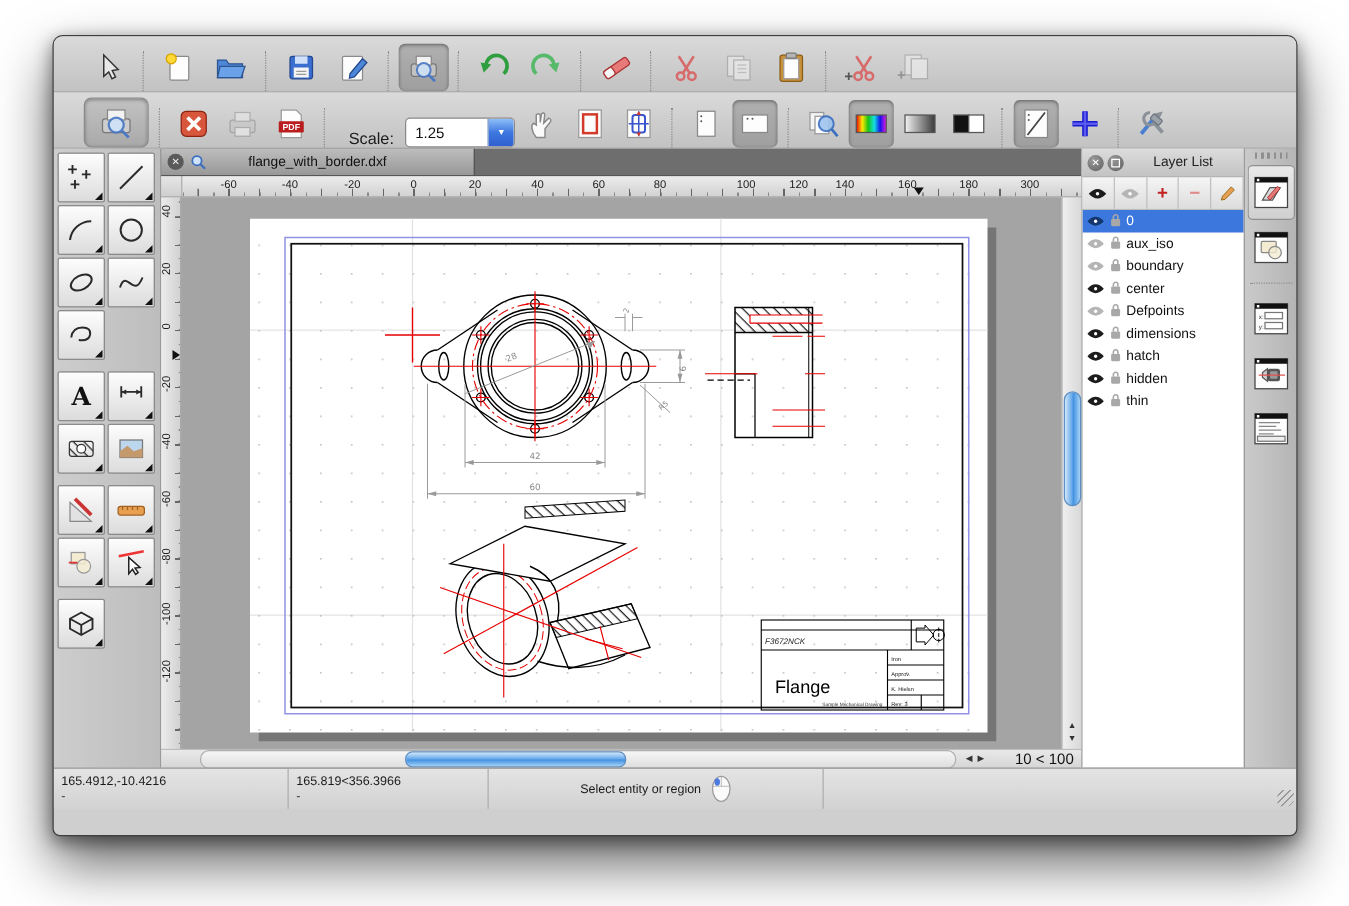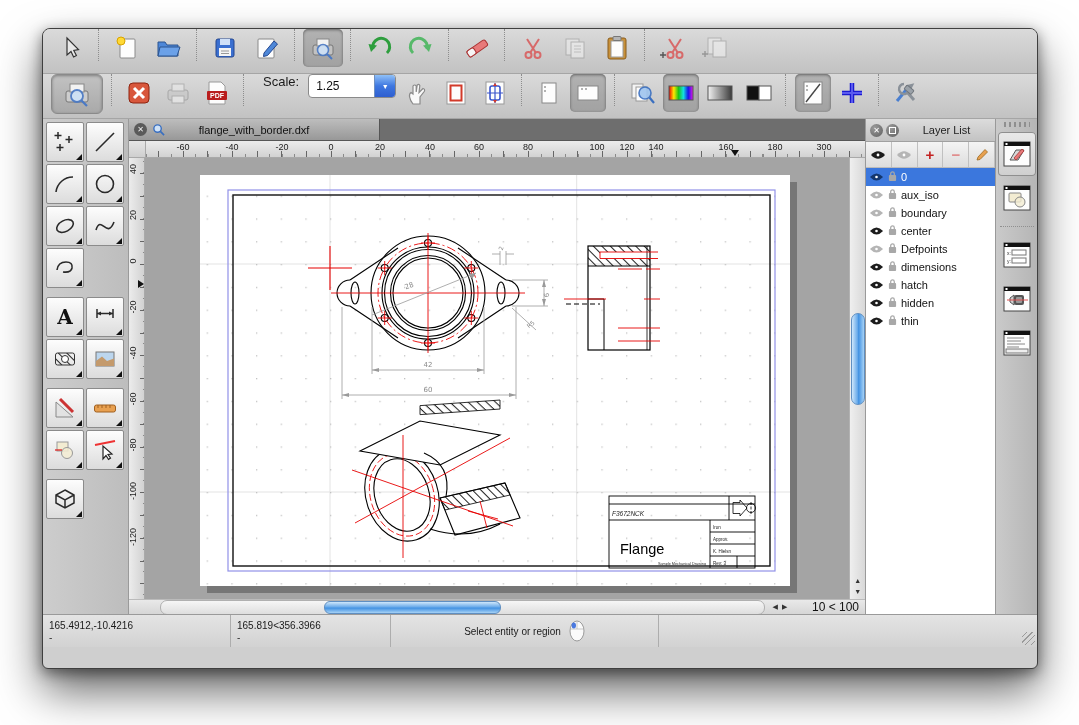--- a/index.html
+++ b/index.html
@@ -11,21 +11,21 @@
   .titlebar{height:24px;background:linear-gradient(#ececec,#cdcdcd);border-bottom:1px solid #9a9a9a;
     position:relative;display:flex;align-items:center;justify-content:center;}
   .lights{position:absolute;left:10px;top:5px;display:flex;gap:8px;}
   .light{width:13px;height:13px;border-radius:50%;border:1px solid rgba(0,0,0,.35);box-sizing:border-box;
     box-shadow:inset 0 2px 3px rgba(255,255,255,.7), inset 0 -2px 3px rgba(0,0,0,.25);}
   .light.red{background:radial-gradient(circle at 35% 30%,#ffb3a6,#ee6a55 60%,#c43a23);}
   .light.yellow{background:radial-gradient(circle at 35% 30%,#ffe9a8,#f5bf4f 60%,#d19a1e);}
   .light.green{background:radial-gradient(circle at 35% 30%,#c8f2b0,#7ccf59 60%,#4f9c27);}
   .wtitle{font-size:13px;color:#222;display:flex;align-items:center;gap:5px;text-shadow:0 1px 0 rgba(255,255,255,.7);}
   
-  .tb{display:flex;align-items:flex-start;background:linear-gradient(#dadada,#c2c2c2);border-bottom:1px solid #a5a5a5;padding:0 8px;}
+  .tb{display:flex;align-items:flex-end;background:linear-gradient(#dadada,#c2c2c2);border-bottom:1px solid #a5a5a5;padding:0 24px;}
   .tb1{height:44px;gap:2px;}
   .tb2{height:44px;gap:3px;}
   .tbtn{width:40px;height:38px;display:flex;align-items:center;justify-content:center;border-radius:5px;position:relative;}
   .tbtn.small{width:36px;}
   .tbtn.pressed{background:rgba(0,0,0,.18);box-shadow:inset 0 1px 3px rgba(0,0,0,.45);}
   .tbtn.disabled{opacity:.45;}
   .sep{width:1px;height:32px;border-left:1px dotted #8d8d8d;margin:0 5px;}
   .bigbtn{width:50px;height:38px;border:1px solid #8a8a8a;border-radius:6px;display:flex;align-items:center;justify-content:center;
     background:linear-gradient(#c2c2c2,#a9a9a9);box-shadow:inset 0 1px 3px rgba(0,0,0,.35);}
   .scalelbl{font-size:13px;color:#1a1a1a;margin:0 6px 0 10px;}
@@ -515,22 +515,22 @@
         <div class="hruler">
           <span class="htick" style="left:22px">-60</span>
           <span class="htick" style="left:71px">-40</span>
           <span class="htick" style="left:121px">-20</span>
           <span class="htick" style="left:170px">0</span>
           <span class="htick" style="left:219px">20</span>
           <span class="htick" style="left:269px">40</span>
           <span class="htick" style="left:318px">60</span>
           <span class="htick" style="left:367px">80</span>
           <span class="htick" style="left:436px">100</span>
-          <span class="htick" style="left:466px">120</span>
-          <span class="htick" style="left:495px">140</span>
+          <span class="htick" style="left:478px">120</span>
+          <span class="htick" style="left:515px">140</span>
           <span class="htick" style="left:565px">160</span>
           <span class="htick" style="left:614px">180</span>
           <span class="htick" style="left:663px">300</span>
           <span class="hmarker" style="left:585px"></span>
         </div>
       </div>
 
       <div class="canvasrow">
         <div class="vruler">
           <span class="vtick" style="top:6px">40</span>

